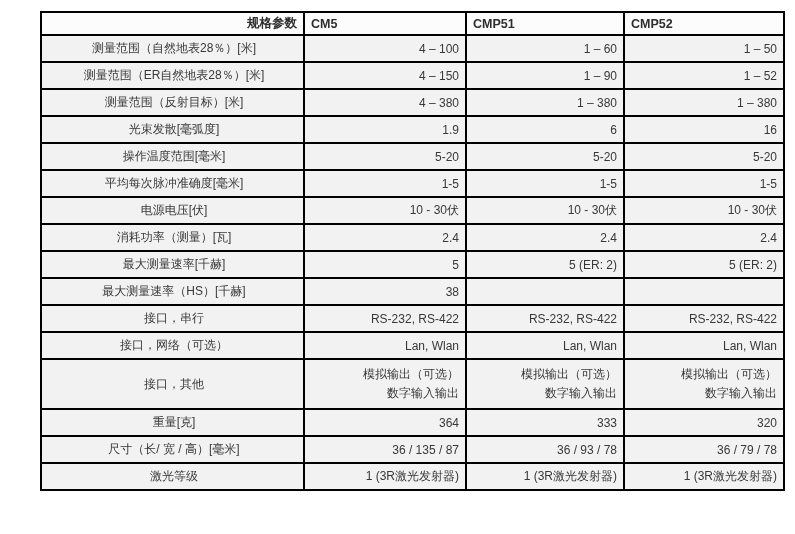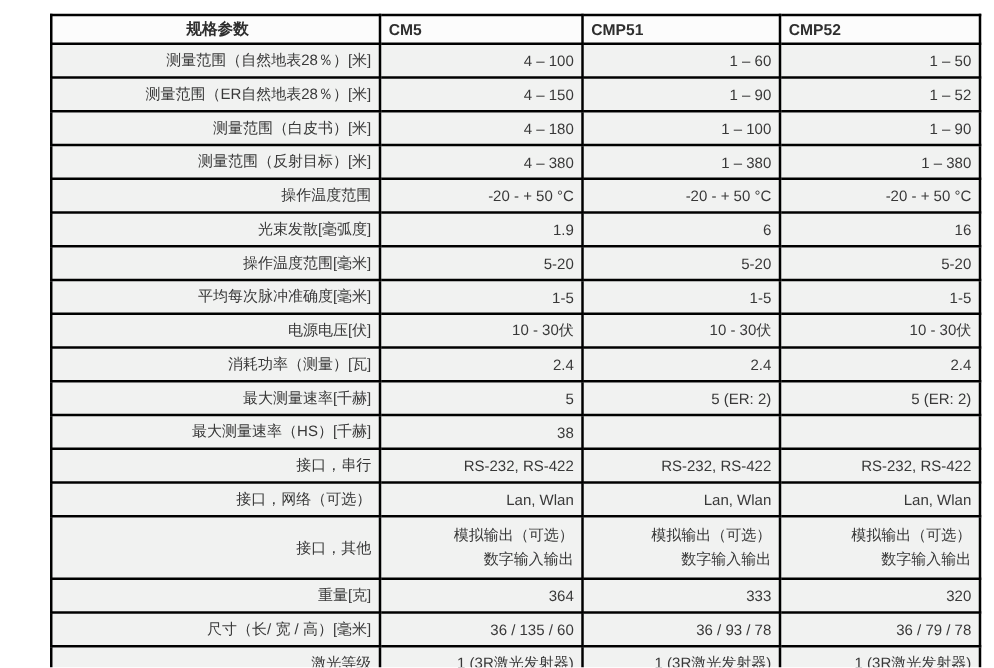--- a/index.html
+++ b/index.html
@@ -38,29 +38,29 @@
   }
   thead th {
     background: #fcfcfc;
     font-weight: bold;
     font-size: 12.5px;
     color: #2e2e2e;
     height: 17px;
     text-align: left;
   }
   thead th.label-cell {
-    text-align: center;
+    text-align: right;
     padding-left: 9px;
   }
   tbody td {
     background: #f1f2f1;
     height: 21px;
   }
   td.label-cell {
-    text-align: right;
+    text-align: center;
     padding-left: 9px;
   }
   td.value-cell {
     text-align: right;
   }
   tbody tr.tall td {
     height: 44px;
     line-height: 19px;
   }
 </style>
@@ -90,36 +90,24 @@
     <td class="value-cell">1 – 60</td>
     <td class="value-cell">1 – 50</td>
   </tr>
         <tr>
     <td class="label-cell">测量范围（ER自然地表28％）[米]</td>
     <td class="value-cell">4 – 150</td>
     <td class="value-cell">1 – 90</td>
     <td class="value-cell">1 – 52</td>
   </tr>
         <tr>
-    <td class="label-cell">测量范围（白皮书）[米]</td>
-    <td class="value-cell">4 – 180</td>
-    <td class="value-cell">1 – 100</td>
-    <td class="value-cell">1 – 90</td>
-  </tr>
-        <tr>
     <td class="label-cell">测量范围（反射目标）[米]</td>
     <td class="value-cell">4 – 380</td>
     <td class="value-cell">1 – 380</td>
     <td class="value-cell">1 – 380</td>
-  </tr>
-        <tr>
-    <td class="label-cell">操作温度范围</td>
-    <td class="value-cell">-20 - + 50 °C</td>
-    <td class="value-cell">-20 - + 50 °C</td>
-    <td class="value-cell">-20 - + 50 °C</td>
   </tr>
         <tr>
     <td class="label-cell">光束发散[毫弧度]</td>
     <td class="value-cell">1.9</td>
     <td class="value-cell">6</td>
     <td class="value-cell">16</td>
   </tr>
         <tr>
     <td class="label-cell">操作温度范围[毫米]</td>
     <td class="value-cell">5-20</td>
@@ -178,21 +166,21 @@
 数字输入输出</td>
   </tr>
         <tr>
     <td class="label-cell">重量[克]</td>
     <td class="value-cell">364</td>
     <td class="value-cell">333</td>
     <td class="value-cell">320</td>
   </tr>
         <tr>
     <td class="label-cell">尺寸（长/ 宽 / 高）[毫米]</td>
-    <td class="value-cell">36 / 135 / 60</td>
+    <td class="value-cell">36 / 135 / 87</td>
     <td class="value-cell">36 / 93 / 78</td>
     <td class="value-cell">36 / 79 / 78</td>
   </tr>
         <tr>
     <td class="label-cell">激光等级</td>
     <td class="value-cell">1 (3R激光发射器)</td>
     <td class="value-cell">1 (3R激光发射器)</td>
     <td class="value-cell">1 (3R激光发射器)</td>
   </tr>
       </tbody>

